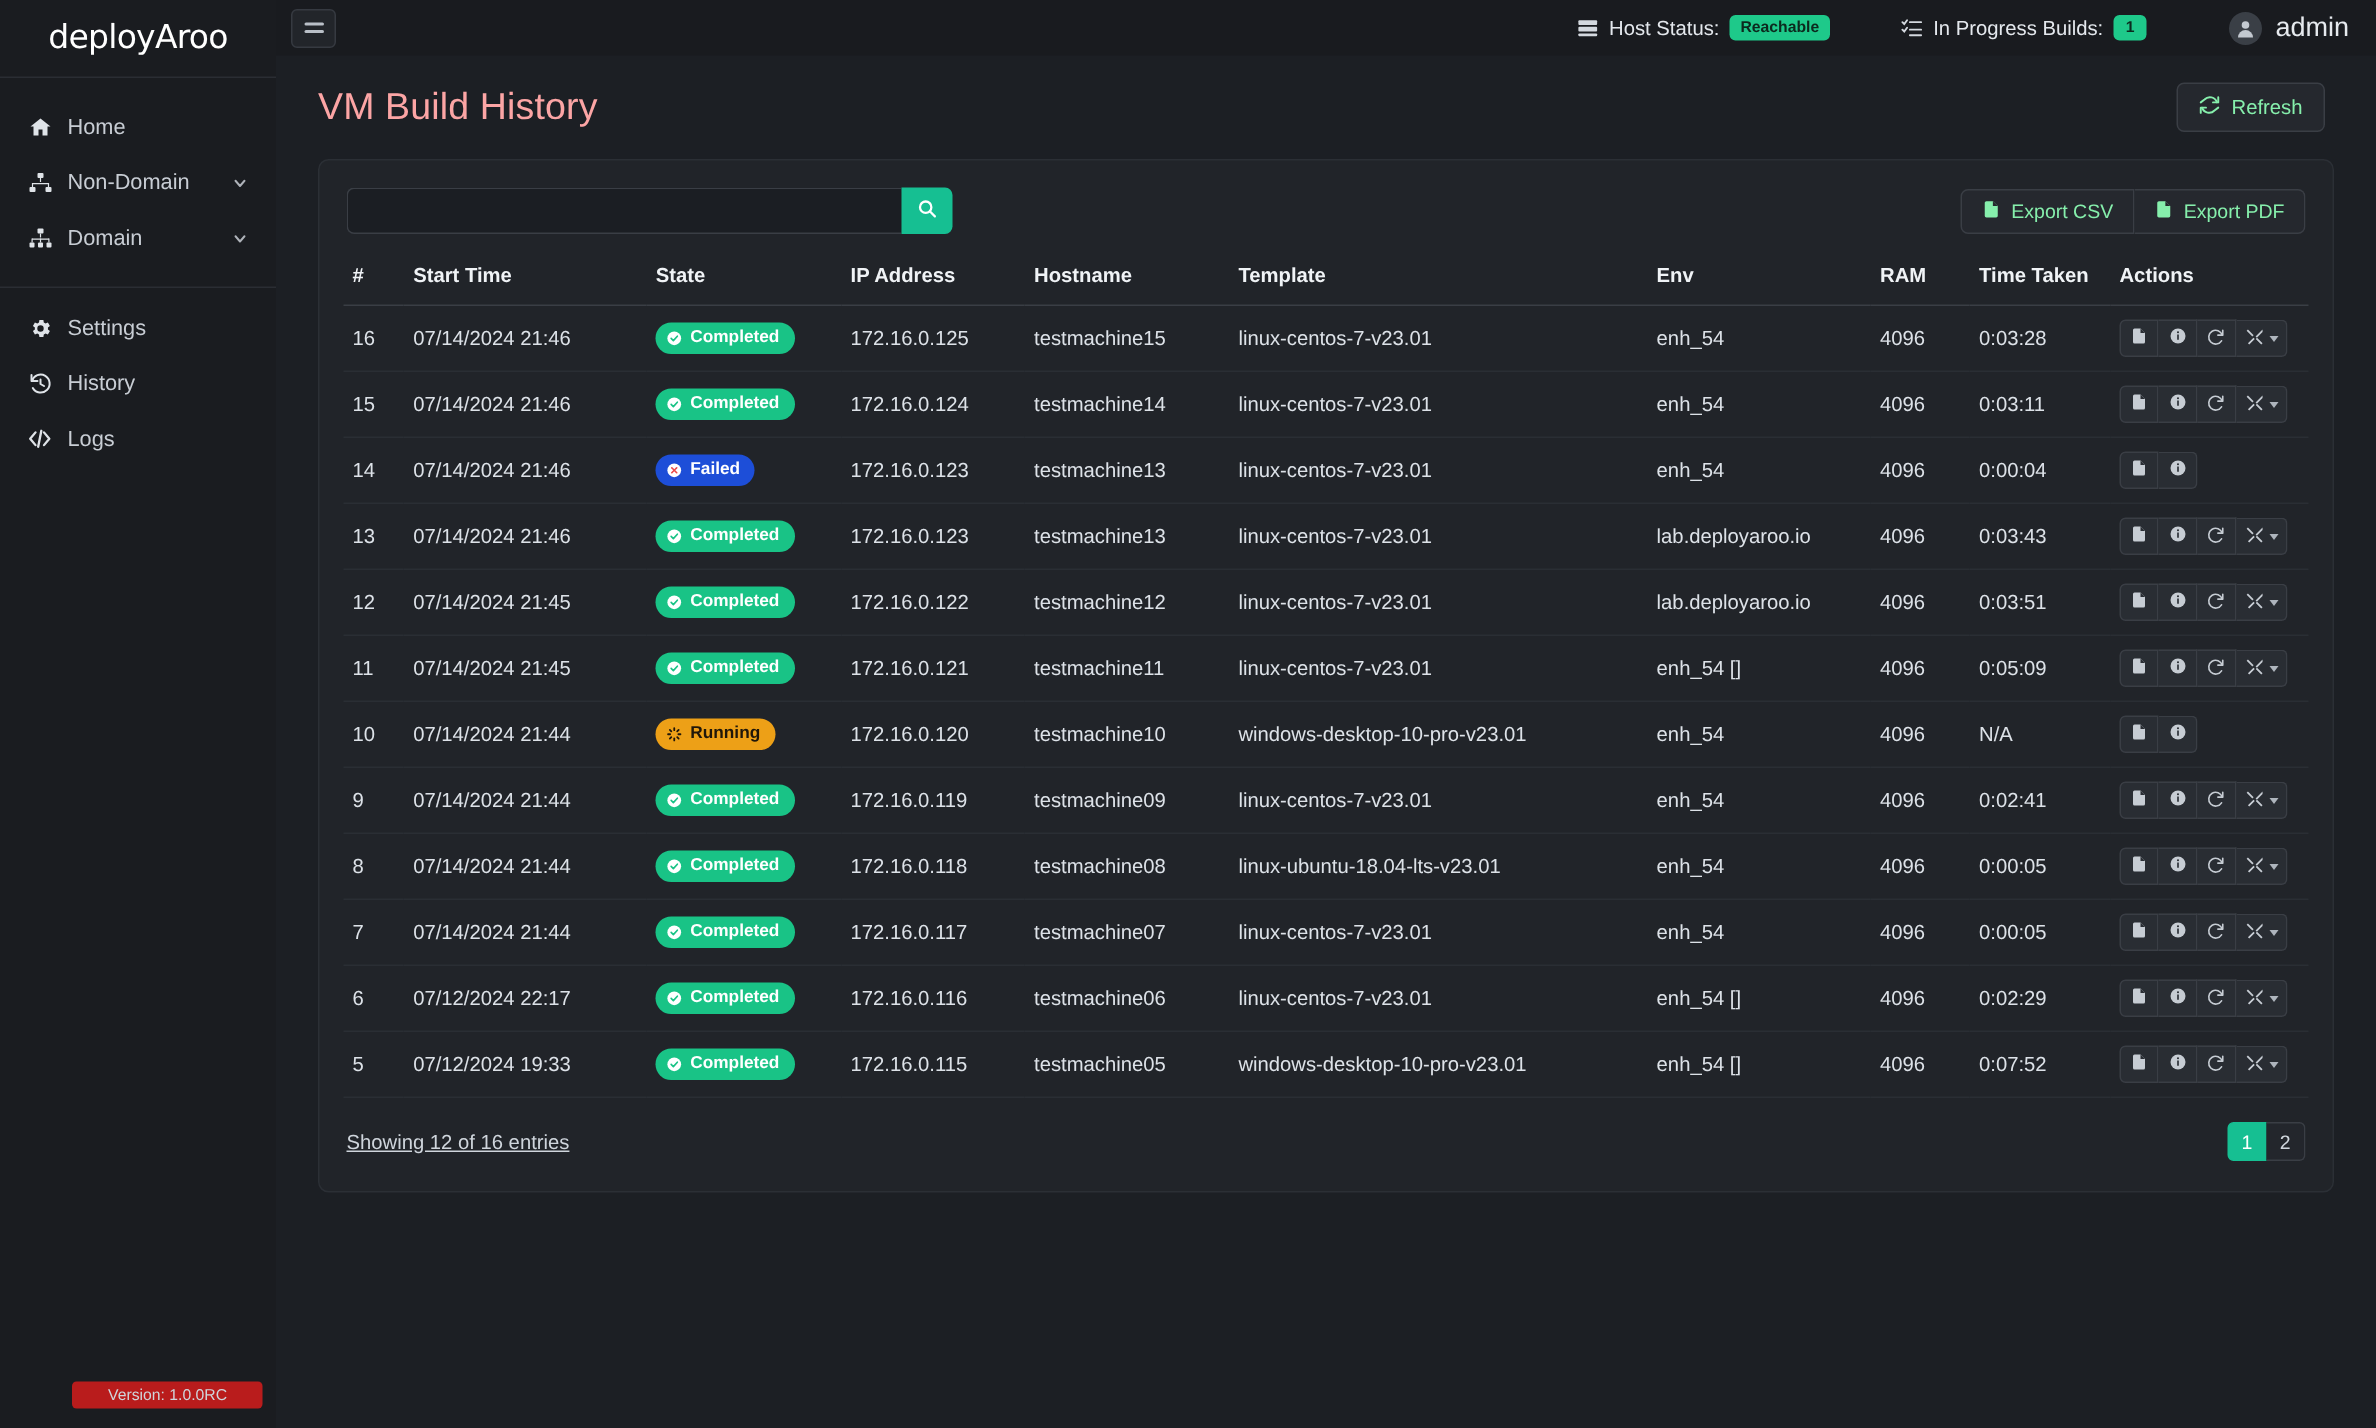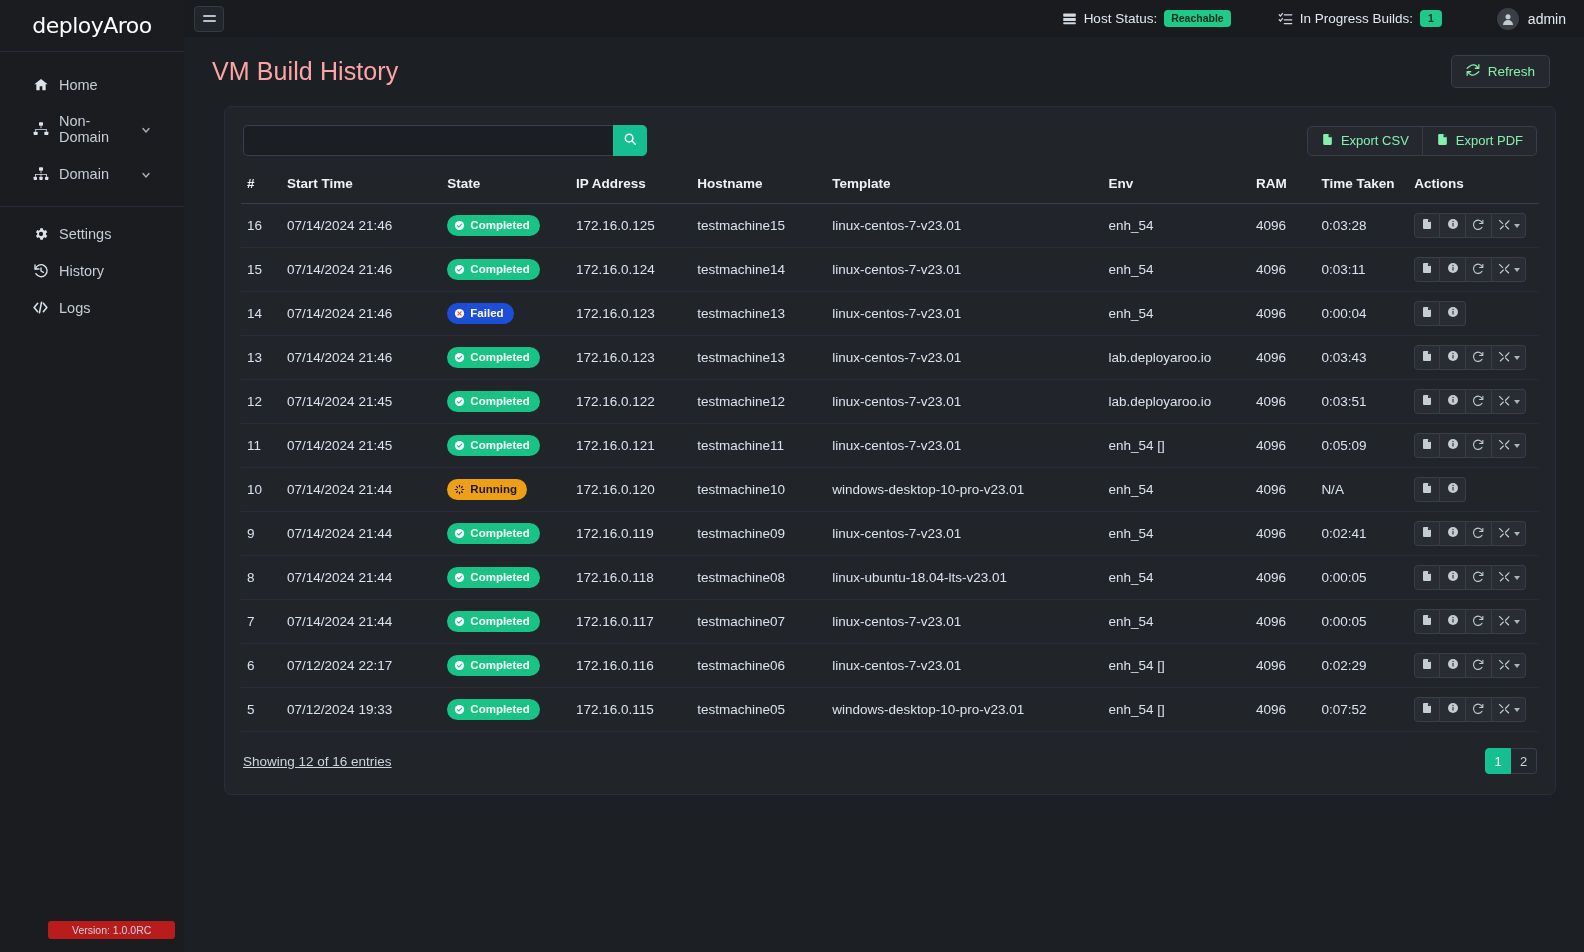--- a/index.html
+++ b/index.html
@@ -25,21 +25,21 @@
     border-bottom: 1px solid #2a2d33;
   }
   .brand-text {
     font-size: 22px; font-weight: 400; letter-spacing: -0.5px;
     color: #ffffff; font-family: "DejaVu Sans", sans-serif;
   }
   .nav { padding-top: 14px; }
   .nav-group { padding: 0; }
   .nav-item {
     display: flex; align-items: center; gap: 10px;
-    padding: 10px 32px; cursor: pointer;
+    padding: 10px 18px; cursor: pointer;
     color: #c8cdd4; font-size: 14.5px;
   }
   .nav-item .ic { width: 17px; height: 17px; flex: 0 0 17px; display: flex; align-items: center; justify-content: center; color: #dfe3e8; }
   .nav-item .lbl { flex: 1 1 auto; }
   .nav-item .chev { width: 12px; height: 12px; opacity: .85; }
   .nav-sep { height: 1px; background: #2a2d33; margin: 14px 0 8px 0; }
 
   .version-badge {
     position: absolute; bottom: 13px; left: 48px;
     background: #b91c1c; color: #cfd4da;
@@ -64,40 +64,40 @@
   .hamburger .bars i { display: block; width: 13px; height: 2.5px; background: #b9bfc7; border-radius: 1px; }
   .topbar-spacer { flex: 1 1 auto; }
   .topstat { display: flex; align-items: center; gap: 7px; font-size: 13.5px; color: #e4e8ed; }
   .topstat + .topstat { margin-left: 26px; }
   .topstat .ic { display: flex; align-items: center; color: #d4d9df; }
   .pill {
     background: #1ec98a; color: #0c2a1e; font-size: 10.5px; font-weight: 700;
     padding: 2.5px 7px; border-radius: 4px; line-height: 1.1;
   }
   .pill.count { padding: 2.5px 8px; }
-  .user { display: flex; align-items: center; gap: 9px; margin-left: 34px; font-size: 14px; color: #e6eaee; justify-content: space-between; }
+  .user { display: flex; align-items: center; gap: 9px; margin-left: 34px; font-size: 18px; color: #e6eaee; justify-content: space-between; }
   .avatar {
     width: 22px; height: 22px; border-radius: 50%;
     background: #3a3f46; display: flex; align-items: center; justify-content: center;
     color: #c3c9d0;
   }
 
   .page-head {
     display: flex; align-items: center; padding: 18px 34px 8px 28px;
   }
   .page-title { font-size: 25px; font-weight: 400; color: #fca5a5; letter-spacing: .1px; }
   .page-head-spacer { flex: 1 1 auto; }
   .btn {
     display: inline-flex; align-items: center; gap: 8px;
     background: #25282e; border: 1px solid #3a3e45; color: #86efac;
     font-size: 13.5px; padding: 7px 14px; border-radius: 5px; cursor: pointer;
   }
 
   .card {
-    margin: 10px 28px 0 40px;
+    margin: 10px 28px 0 28px;
     background: #212429; border: 1px solid #2b2f35; border-radius: 7px;
     padding: 18px 16px 8px 16px;
     position: relative;
   }
 
   .card-toolbar { display: flex; align-items: center; padding: 0 2px 0 2px; }
   .searchwrap { display: flex; height: 31px; }
   .searchinput {
     width: 370px; height: 31px;
     background: #1b1e23; border: 1px solid #3a3e45; border-right: none;

